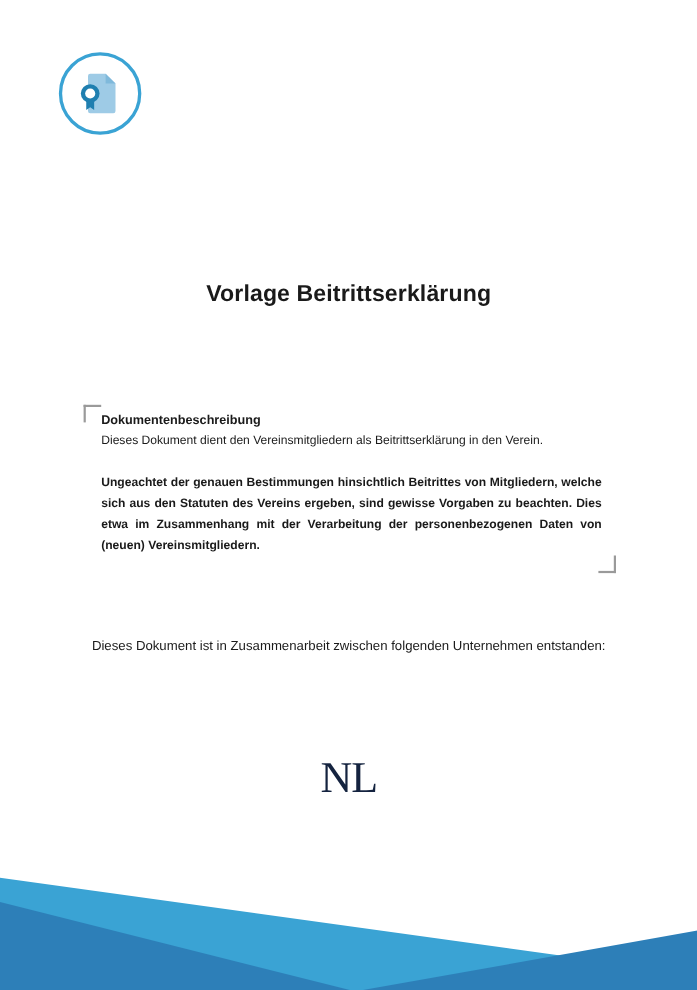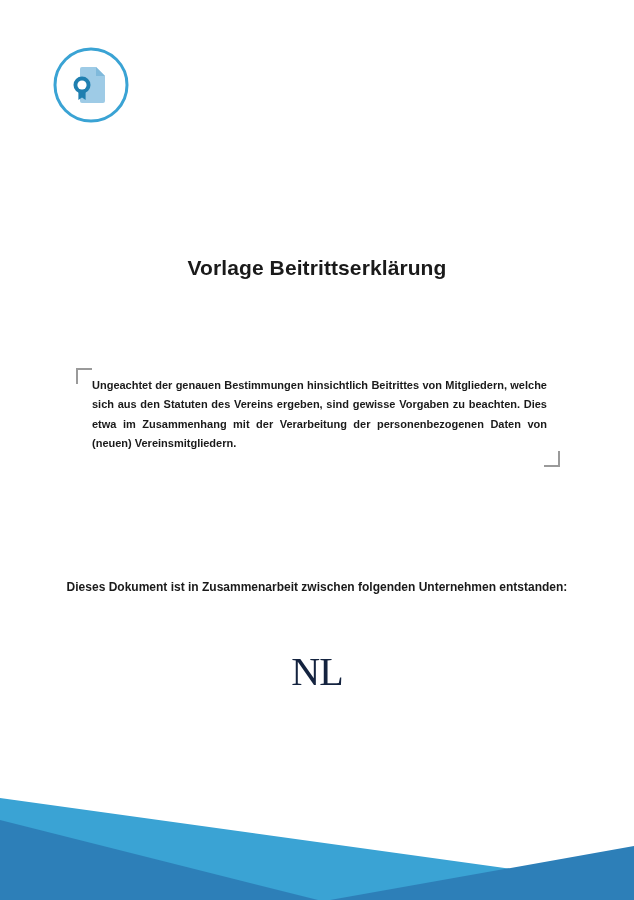--- a/index.html
+++ b/index.html
@@ -91,30 +91,30 @@
   }
 
   
   .collab-note {
     position: absolute;
     left: 0;
     top: 578px;
     width: 634px;
     text-align: center;
     font-size: 12px;
-    font-weight: bold;
+    font-weight: normal;
     color: #1a1a1a;
     line-height: 1.65;
   }
 
   
   .partners {
     position: absolute;
     left: 0;
-    top: 648px;
+    top: 683px;
     width: 634px;
     display: flex;
     justify-content: center;
     align-items: flex-start;
     gap: 56px;
   }
   .partner-nl {
     font-family: "Liberation Serif", serif;
     font-size: 40px;
     color: #14233f;
@@ -158,20 +158,22 @@
       </g>
     </svg>
   </div>
 
   <div class="doc-title">Vorlage Beitrittserklärung</div>
 
   <div class="desc-block">
     <span class="corner tl"></span>
     <span class="corner br"></span>
     <div class="desc-inner">
+      <p class="desc-heading">Dokumentenbeschreibung</p>
+      <p class="desc-lead">Dieses Dokument dient den Vereinsmitgliedern als Beitrittserklärung in den Verein.</p>
       <p class="desc-body">Ungeachtet der genauen Bestimmungen hinsichtlich Beitrittes von Mitgliedern, welche sich aus den Statuten des Vereins ergeben, sind gewisse Vorgaben zu beachten. Dies etwa im Zusammenhang mit der Verarbeitung der personenbezogenen Daten von (neuen) Vereinsmitgliedern.</p>
     </div>
   </div>
 
   <div class="collab-note">Dieses Dokument ist in Zusammenarbeit zwischen folgenden Unternehmen entstanden:</div>
 
   <div class="partners">
     <div class="partner-nl">NL</div>
   </div>
 

